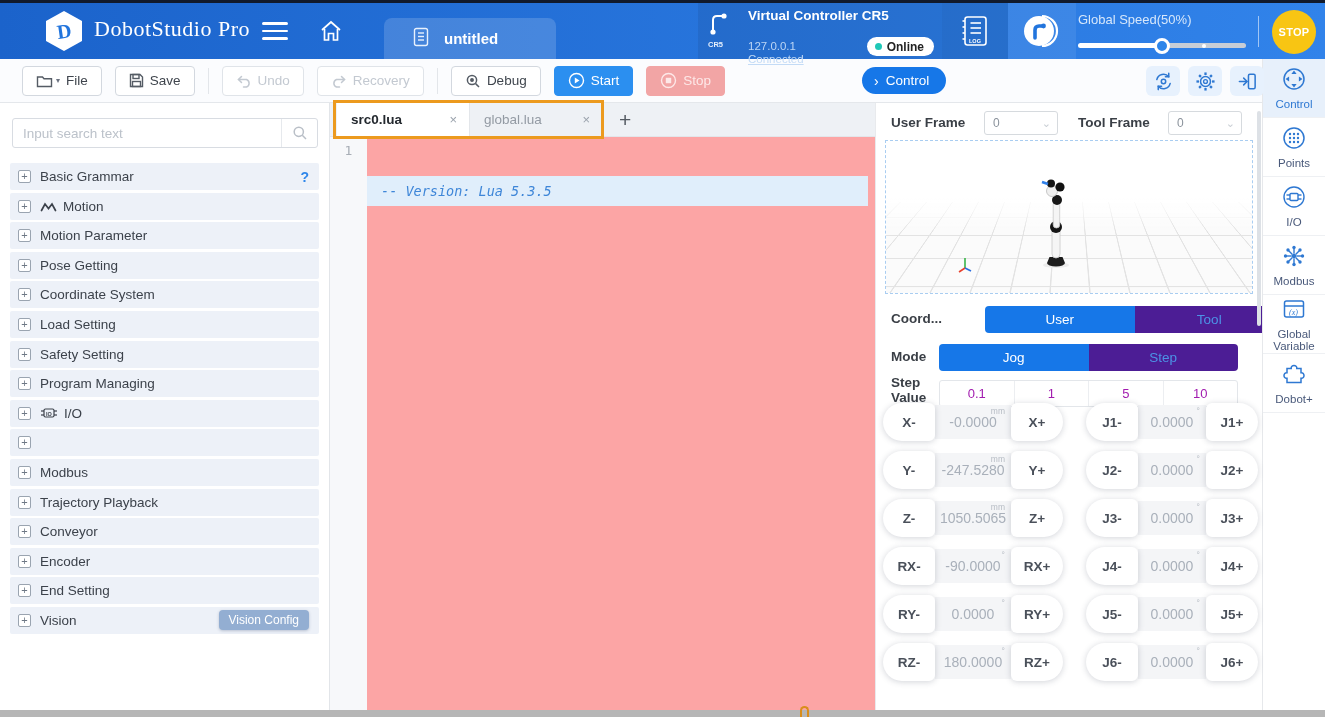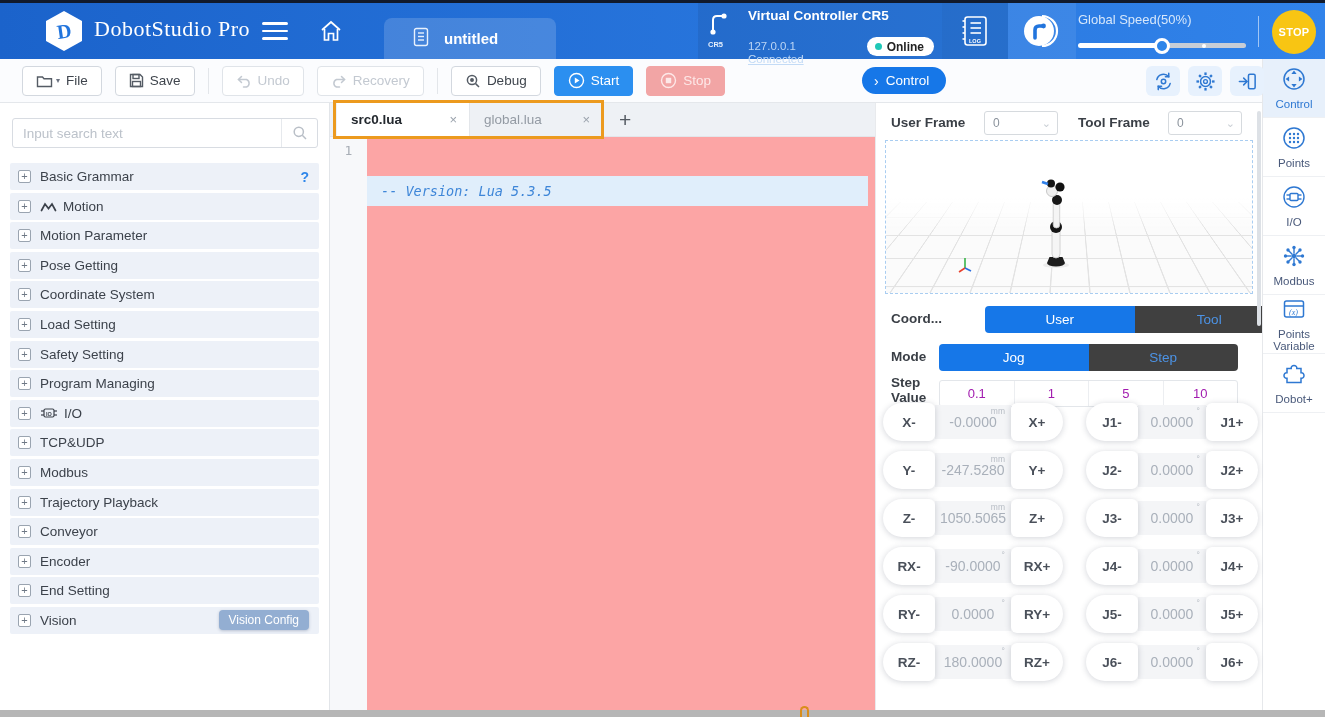--- a/index.html
+++ b/index.html
@@ -121,21 +121,21 @@
   .vp-grid { position:absolute; left:-60%; top:40%; width:220%; height:260px;
              background-color:#fbfbfb;
              background-image:repeating-linear-gradient(0deg,#e3e3e3 0 1px,transparent 1px 26px),
                               repeating-linear-gradient(90deg,#e3e3e3 0 1px,transparent 1px 26px);
              transform:perspective(260px) rotateX(57deg); transform-origin:top center; }
   .vp-fade { position:absolute; inset:0; background:linear-gradient(#fff 0 34%, rgba(255,255,255,.65) 46%, rgba(255,255,255,0) 60%); }
   .vp-robot { position:absolute; left:39%; top:24%; }
   .vp-axes { position:absolute; left:19%; top:75%; }
   .row-label { position:absolute; font-size:13.5px; font-weight:bold; color:#3a3f46; }
   .seg { position:absolute; left:63px; width:299px; height:27px; display:flex; border-radius:4px; overflow:hidden; }
-  .seg-opt { flex:1; text-align:center; line-height:27px; font-size:13.5px; background:#404040; color:#4c93e6; cursor:pointer; }
+  .seg-opt { flex:1; text-align:center; line-height:27px; font-size:13.5px; background:#4c1d95; color:#4c93e6; cursor:pointer; }
   .seg-opt.active { background:#1677e8; color:#fff; }
   .steps { position:absolute; left:63px; top:277px; width:299px; height:27px; display:flex;
            border:1px solid #e3e6ea; border-radius:3px; overflow:hidden; background:#fff; }
   .step-cell { flex:1; text-align:center; line-height:25px; font-size:13px; color:#a21caf; border-left:1px solid #eceef1; cursor:default; }
   .step-cell:first-child { border-left:none; }
   .jcol { position:absolute; top:300px; }
   .jcol.left { left:7px; width:180px; }
   .jcol.right { left:210px; width:172px; }
   .jrow { display:flex; height:38px; margin-bottom:10px; }
   .jbtn { width:52px; background:#fff; border:none; border-radius:19px 6px 6px 19px;
@@ -401,21 +401,20 @@
               <line x1="1" y1="8" x2="4" y2="8"></line>
               <line x1="14" y1="4" x2="17" y2="4"></line>
               <line x1="14" y1="8" x2="17" y2="8"></line>
               <text x="6" y="8.6" font-size="5.5" fill="#3c424b" stroke="none" font-weight="bold">IO</text>
             </svg>
           </span>
           <span class="cat-label">I/O</span>
         </div>
         <div class="cat-item">
           <span class="expand">+</span>
-          <span class="cat-label">TCP&amp;UDP</span>
         </div>
         <div class="cat-item">
           <span class="expand">+</span>
           <span class="cat-label">Modbus</span>
         </div>
         <div class="cat-item">
           <span class="expand">+</span>
           <span class="cat-label">Trajectory Playback</span>
         </div>
         <div class="cat-item">
@@ -682,21 +681,21 @@
             </g>
           </svg></span>
         <div class="rail-label" style="max-width: 56px;">Modbus</div>
       </div>
       <div class="rail-item">
         <span><svg width="26" height="26" viewBox="0 0 26 26" fill="none" stroke="#2e78d2" stroke-width="1.5">
             <rect x="3.5" y="5" width="19" height="16" rx="2"></rect>
             <line x1="3.5" y1="10" x2="22.5" y2="10"></line>
             <text x="8" y="18.5" font-size="8" font-style="italic" fill="#2e78d2" stroke="none" font-family="Liberation Serif,serif">(x)</text>
           </svg></span>
-        <div class="rail-label" style="max-width: 56px;">Points Variable</div>
+        <div class="rail-label" style="max-width: 56px;">Global Variable</div>
       </div>
       <div class="rail-item">
         <span><svg width="26" height="26" viewBox="0 0 26 26" fill="none" stroke="#2e78d2" stroke-width="1.5">
             <path d="M6 10 h4.2 c-0.6-4 6.2-4 5.6 0 H20 v4.2 c4-0.6 4 6.2 0 5.6 V24 H6 v-4.2 c-4 0.6-4-6.2 0-5.6 z" transform="translate(0,-2.5)"></path>
           </svg></span>
         <div class="rail-label" style="max-width: 56px;">Dobot+</div>
       </div>
     </nav>
 
   <div class="bottombar"></div>

